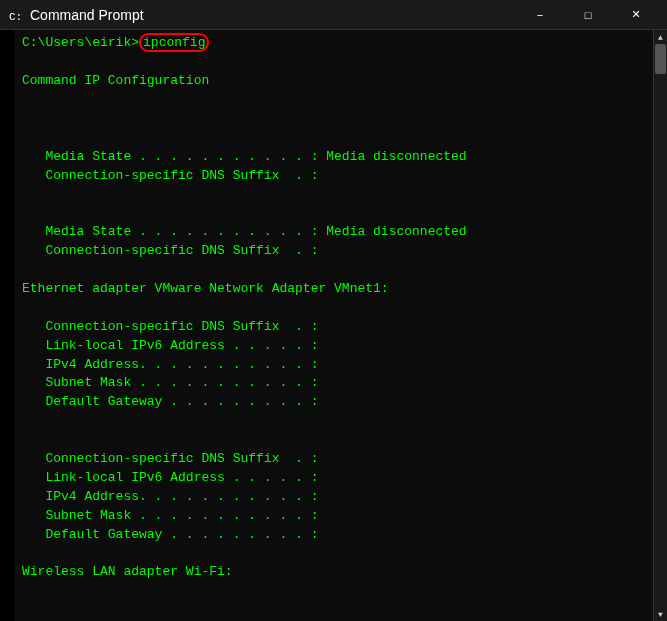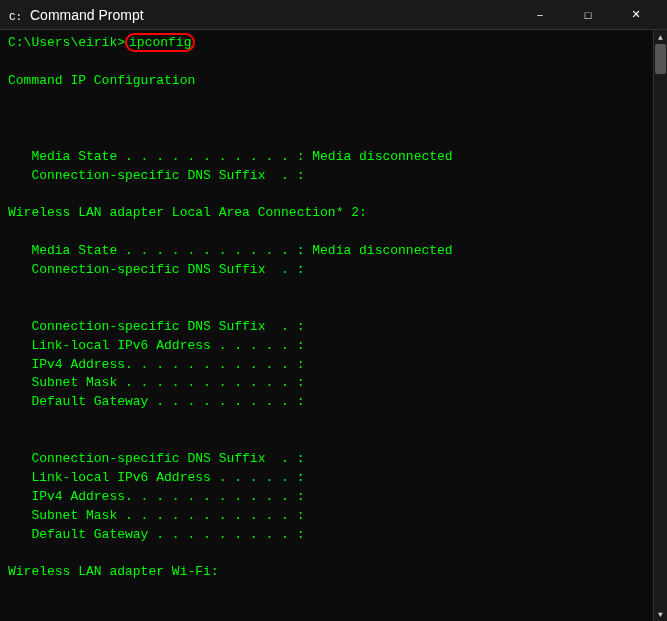--- a/index.html
+++ b/index.html
@@ -51,20 +51,21 @@
       cursor: pointer;
       background: transparent;
       border: none;
       font-family: 'Segoe UI', sans-serif;
     }
 
     
     .terminal-wrapper {
       display: flex;
       height: calc(621px - 30px);
+      padding-left: 14px;
     }
     .scrollbar {
       width: 14px;
       background: #1a1a1a;
       border-left: 1px solid #333;
       display: flex;
       flex-direction: column;
       align-items: center;
     }
     .scrollbar-up, .scrollbar-down {
@@ -146,25 +147,25 @@
       <div class="line"><span>C:\Users\eirik&gt;</span><span class="cmd-highlight">ipconfig</span></div>
 
       <div class="line empty"></div>
       <div class="line">Command IP Configuration</div>
       <div class="line empty"></div>
       <div class="line empty"></div>
       <div class="line empty"></div>
       <div class="line">   Media State . . . . . . . . . . . : Media disconnected</div>
       <div class="line">   Connection-specific DNS Suffix  . :</div>
       <div class="line empty"></div>
-      <div class="line">Wireless LAN adapter Local Area Connection* 2:</div>
       <div class="line empty"></div>
       <div class="line">   Media State . . . . . . . . . . . : Media disconnected</div>
       <div class="line">   Connection-specific DNS Suffix  . :</div>
       <div class="line empty"></div>
+      <div class="line">Ethernet adapter VMware Network Adapter VMnet1:</div>
       <div class="line empty"></div>
       <div class="line">   Connection-specific DNS Suffix  . :</div>
       <div class="line">   Link-local IPv6 Address . . . . . :</div>
       <div class="line">   IPv4 Address. . . . . . . . . . . :</div>
       <div class="line">   Subnet Mask . . . . . . . . . . . :</div>
       <div class="line">   Default Gateway . . . . . . . . . :</div>
       <div class="line empty"></div>
       <div class="line empty"></div>
       <div class="line">   Connection-specific DNS Suffix  . :</div>
       <div class="line">   Link-local IPv6 Address . . . . . :</div>

